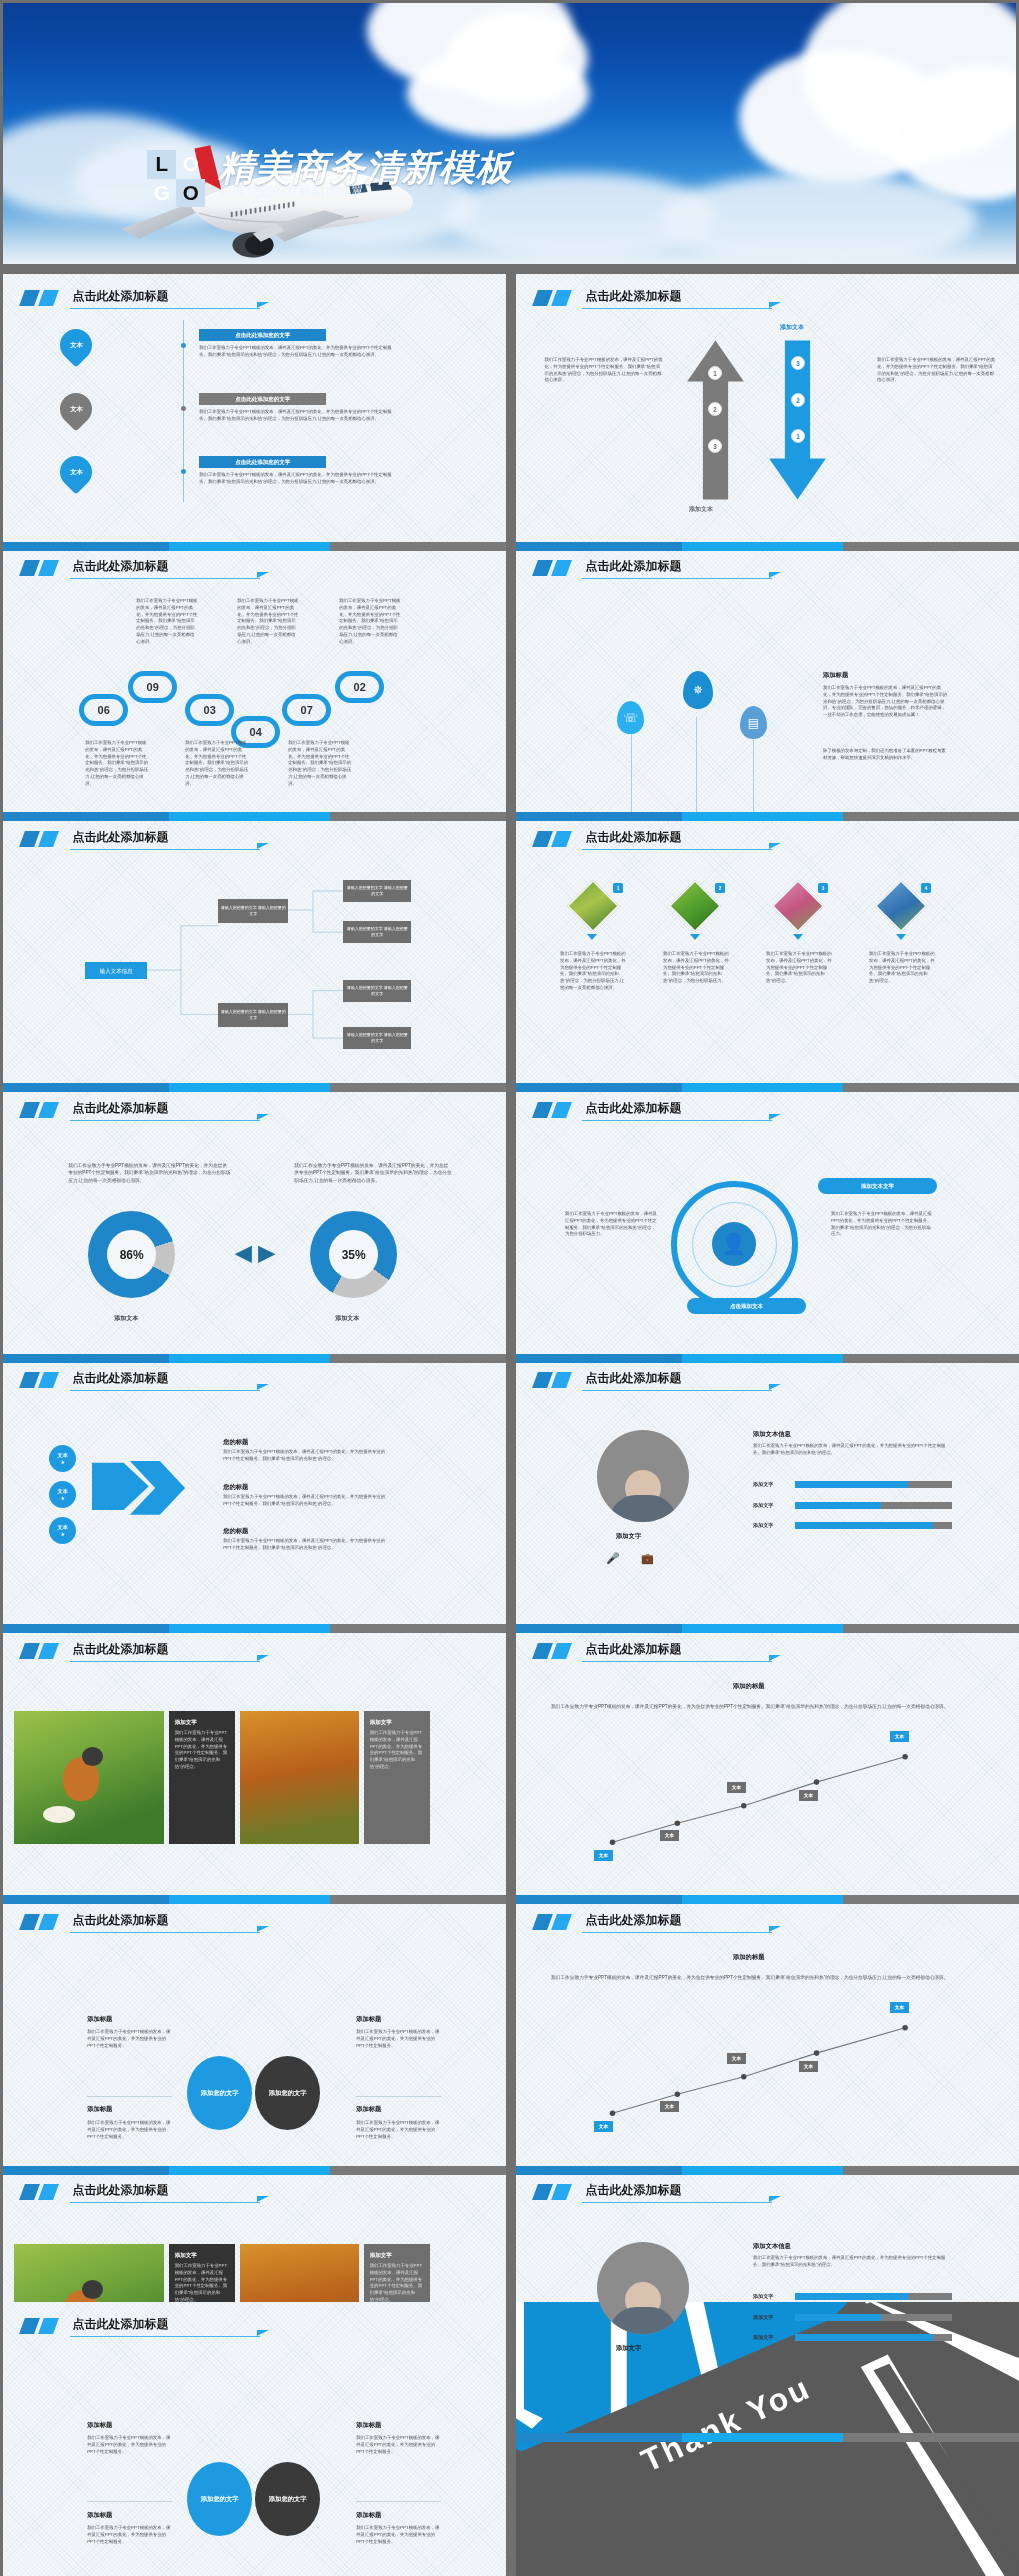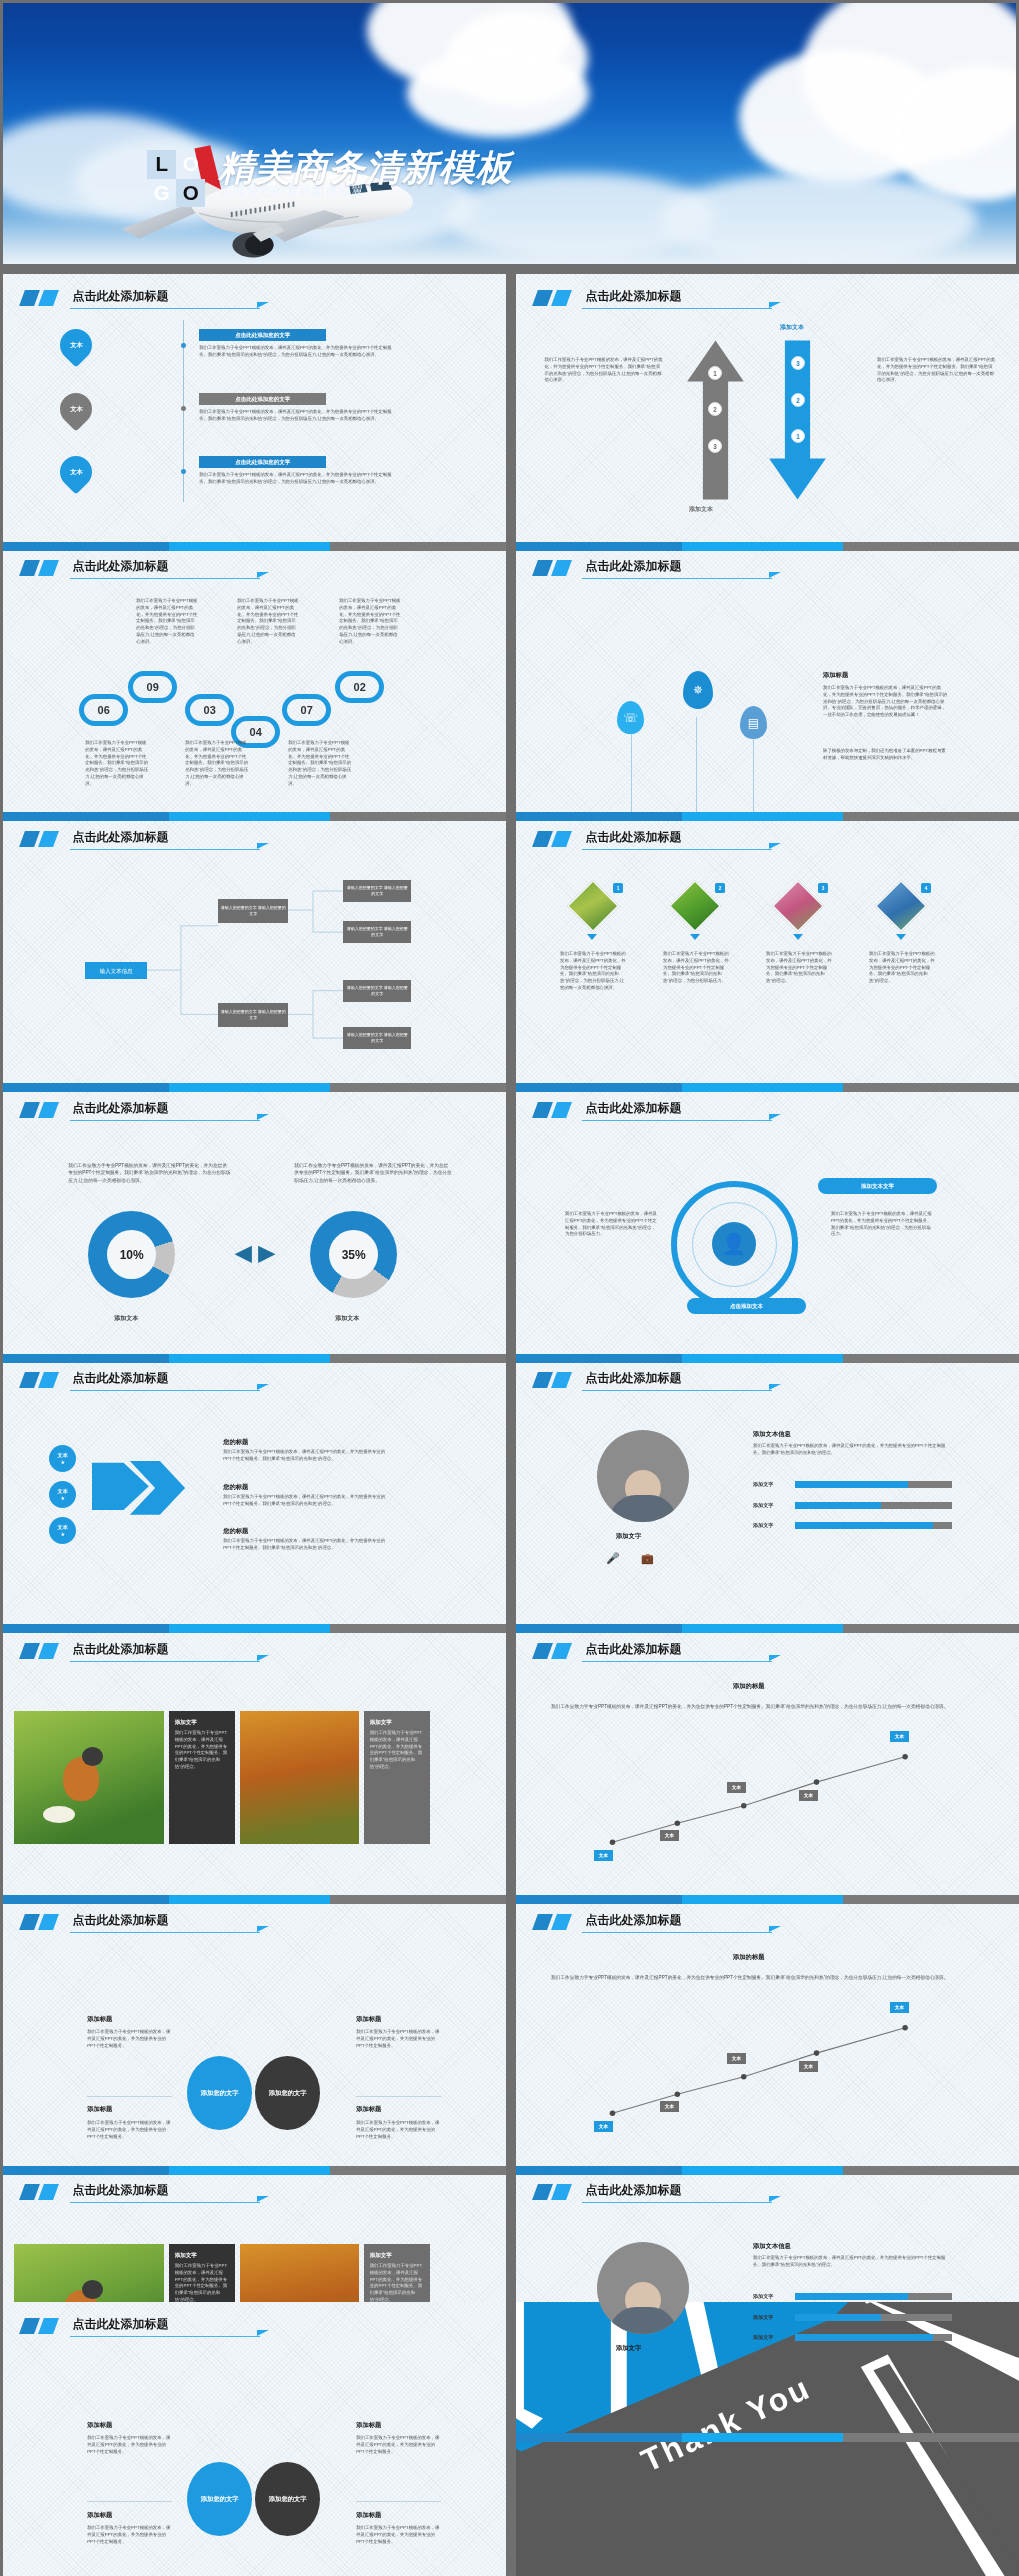--- a/index.html
+++ b/index.html
@@ -452,21 +452,21 @@
       <div class="bar-b"></div>
       <div class="shead-title">点击此处添加标题</div>
       <div class="shead-line"></div>
       <div class="shead-arrow"></div>
     </div>
 
     <div class="body-txt" style="position:absolute;left:65px;top:76px;width:163px;font-size:4.7px;">我们工作室致力于专业PPT模板的发布，课件及汇报PPT的美化，并为您提供专业的PPT个性定制服务。我们秉承“给您演示的光和热”的理念，为您分担职场压力,让您的每一次亮相都信心澎湃。</div>
     <div class="body-txt" style="position:absolute;left:291px;top:76px;width:158px;font-size:4.7px;">我们工作室致力于专业PPT模板的发布，课件及汇报PPT的美化，并为您提供专业的PPT个性定制服务。我们秉承“给您演示的光和热”的理念，为您分担职场压力,让您的每一次亮相都信心澎湃。</div>
 
     <div class="donut" style="left:85px;top:125px;background:conic-gradient(#1e86c9 0% 20%, #c4c4c4 20% 33%, #1e86c9 33% 100%);">
-      <div class="donut-hole">10%</div>
+      <div class="donut-hole">86%</div>
     </div>
     <div class="donut" style="left:307px;top:125px;background:conic-gradient(#1e86c9 0% 35%, #c4c4c4 35% 58%, #1e86c9 58% 100%);">
       <div class="donut-hole">35%</div>
     </div>
 
     <svg style="position:absolute;left:230px;top:158px;width:44px;height:20.6px;" viewBox="0 0 56 26">
       <path d="M24 2 L24 24 L2 13 Z" fill="#1e6f9e"></path>
       <path d="M32 2 L32 24 L54 13 Z" fill="#1e6f9e"></path>
     </svg>
 

